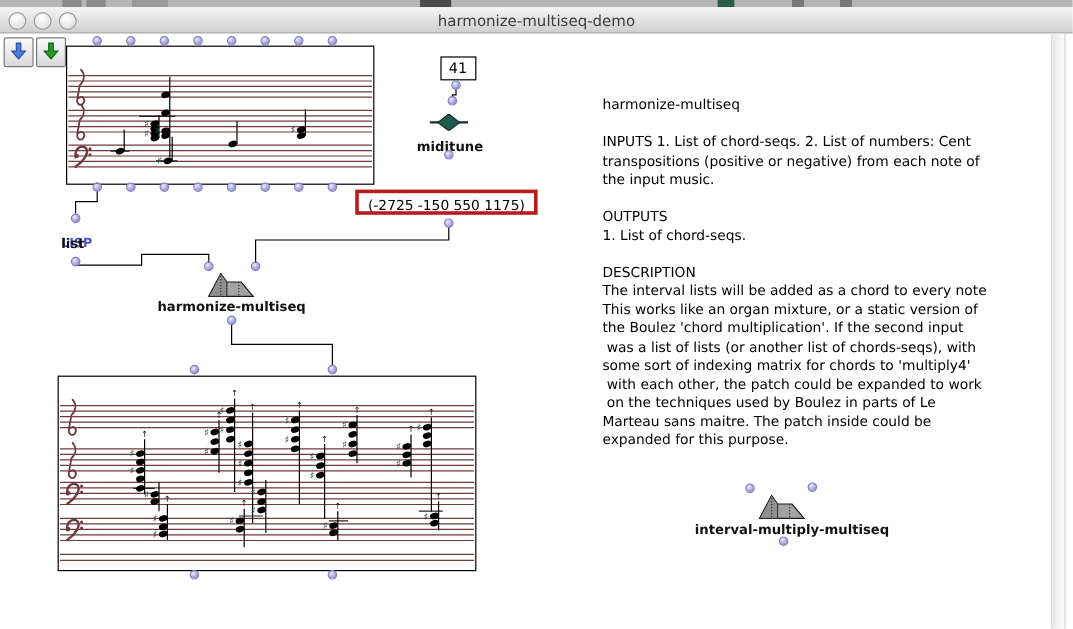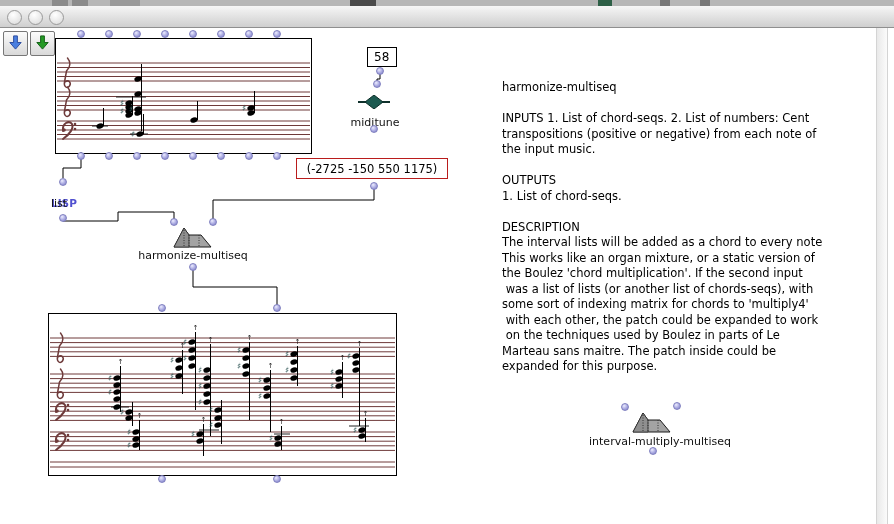--- a/index.html
+++ b/index.html
@@ -25,26 +25,26 @@
   #content{position:absolute;left:0;top:28px;width:894px;height:496px;background:#fff;}
   .toolbtn{position:absolute;width:25px;height:25px;border:1px solid #777;
       background:linear-gradient(#fbfbfb,#d9d9d9);border-radius:2px;box-sizing:border-box;
       display:flex;align-items:center;justify-content:center;padding:0;}
   #close-x{position:absolute;left:55px;top:9px;font-size:11px;font-weight:bold;color:#1f1fd0;}
   .panel{position:absolute;border:1px solid #000;background:#fff;}
   .dot{position:absolute;width:8px;height:8px;border-radius:50%;box-sizing:border-box;
       border:1px solid #8080c0;
       background:radial-gradient(circle at 35% 30%,#ececff 0%,#a8a8e0 55%,#7d7dc4 100%);}
   #wire-layer{position:absolute;left:0;top:0;pointer-events:none;}
-  .lbl{position:absolute;font-size:11px;color:#111;white-space:nowrap;}
+  .lbl{position:absolute;font-size:11px;color:#111;white-space:nowrap;font-weight:bold;}
   .lbl-c{transform:translateX(-50%);}
   #lisp-line1{font-weight:bold;font-size:10.5px;}
   #num-box{position:absolute;border:1px solid #000;background:#fff;
       font-size:12px;color:#000;padding:2px 0 0 6px;box-sizing:border-box;}
-  #interval-box{position:absolute;border:1px solid #b91c1c;background:#fff;
+  #interval-box{position:absolute;border:3px solid #b91c1c;background:#fff;
       font-size:11.5px;color:#000;text-align:center;padding-top:3px;box-sizing:border-box;}
   #doc-text{position:absolute;left:502px;top:52px;width:378px;
       font-size:11.5px;line-height:15.5px;color:#000;white-space:pre;}
   #scrollbar{position:absolute;left:876px;top:0;width:10px;height:496px;
       background:linear-gradient(to right,#e9e9e9,#fbfbfb);
       border-left:1px solid #d4d4d4;border-right:1px solid #d4d4d4;}
   .abs{position:absolute;}
 </style>
 </head>
 <body>
@@ -58,20 +58,21 @@
     <div class="seg" style="left:350px;width:26px;background:#4a4a4a"></div>
     <div class="seg" style="left:598px;width:14px;background:#2d5f46"></div>
     <div class="seg" style="left:660px;width:10px;background:#777"></div>
     <div class="seg" style="left:700px;width:10px;background:#777"></div>
   </div>
 
   <div id="titlebar">
     <div class="tl" style="left:7px"></div>
     <div class="tl" style="left:28px"></div>
     <div class="tl" style="left:49px"></div>
+    <div id="win-title">harmonize-multiseq-demo</div>
   </div>
 
   <div id="content">
 
     <button class="toolbtn" style="left:3px;top:3px">
       <span>
         <svg width="17" height="17" viewBox="0 0 18 18">
             <path d="M7 2 h4 v7 h4 l-6 7 -6 -7 h4 z" fill="#4a7fe0" stroke="#27479c" stroke-width="1"></path>
           </svg>
       </span>
@@ -270,21 +271,21 @@
           <ellipse cx="307" cy="56" rx="3.7" ry="2.6" fill="#000" transform="rotate(-18 307 56)"></ellipse>
           <text x="298" y="45" font-size="8.5" fill="#254e4e" font-weight="bold">♯</text>
           <text x="307.5" y="32" font-size="7" fill="#111">↑</text>
           <line x1="316.5" y1="104" x2="316.5" y2="128" stroke="#000" stroke-width="1"></line>
           <ellipse cx="313" cy="116" rx="3.7" ry="2.6" fill="#000" transform="rotate(-18 313 116)"></ellipse>
           <ellipse cx="313" cy="122" rx="3.7" ry="2.6" fill="#000" transform="rotate(-18 313 122)"></ellipse>
           <text x="304" y="119" font-size="8.5" fill="#254e4e" font-weight="bold">♯</text>
           <text x="313.5" y="102" font-size="7" fill="#111">↑</text>
         </svg></div>
 
-    <div id="num-box" style="left:367px;top:19px;width:30px;height:20px">58</div>
+    <div id="num-box" style="left:367px;top:19px;width:30px;height:20px">41</div>
 
     <span class="abs" style="left:358px;top:66px">
       <svg width="32" height="14" viewBox="0 0 32 14">
         <line x1="0" y1="7" x2="32" y2="7" stroke="#10312c" stroke-width="2"></line>
         <polygon points="16,0 25,7 16,14 7,7" fill="#1d5a50" stroke="#0d2d28"></polygon>
       </svg>
     </span>
     <div class="lbl lbl-c" style="left:375px;top:88px">miditune</div>
 
     <div class="lbl" id="lisp-line1" style="left:51px;top:169px;color:#5050d0">LISP</div>

